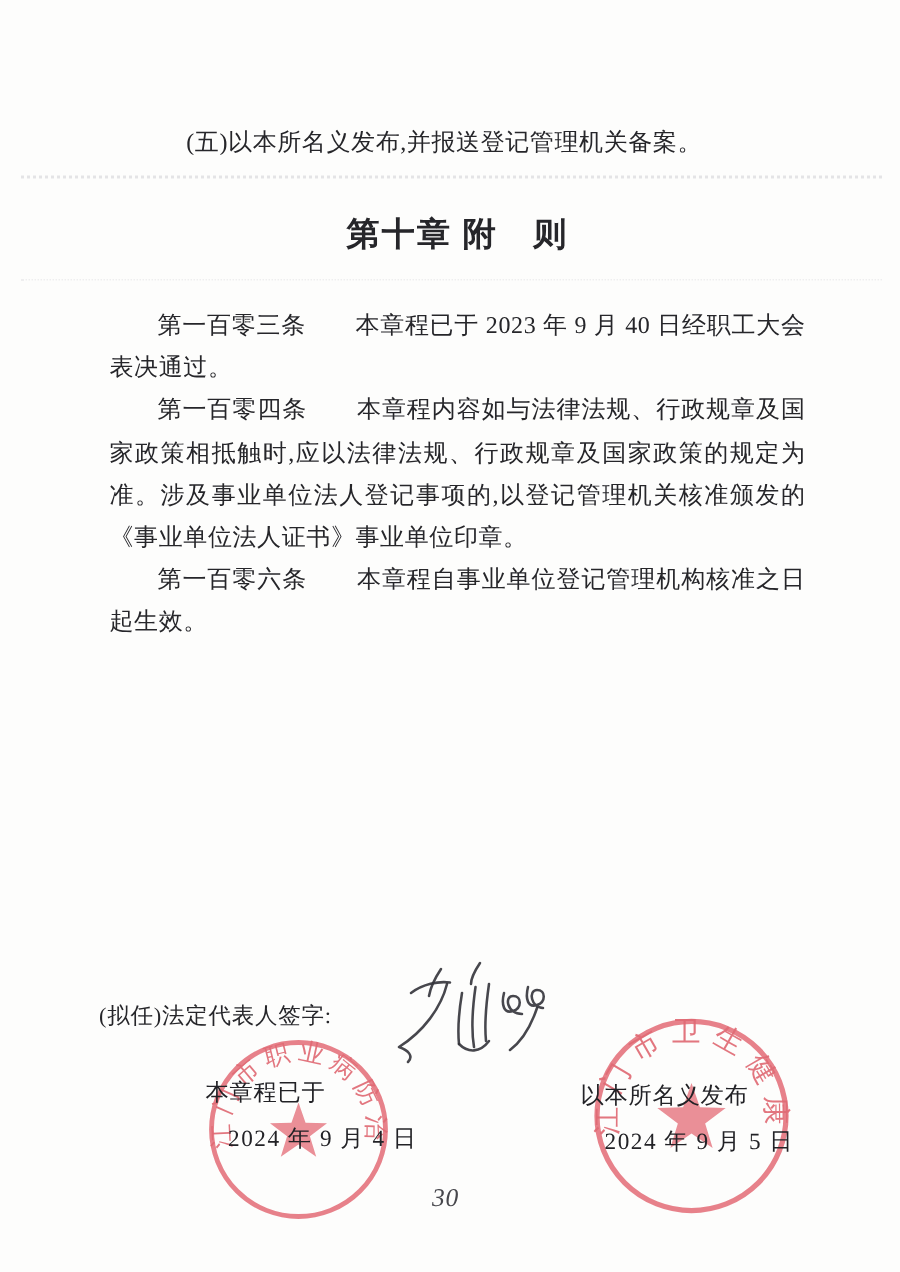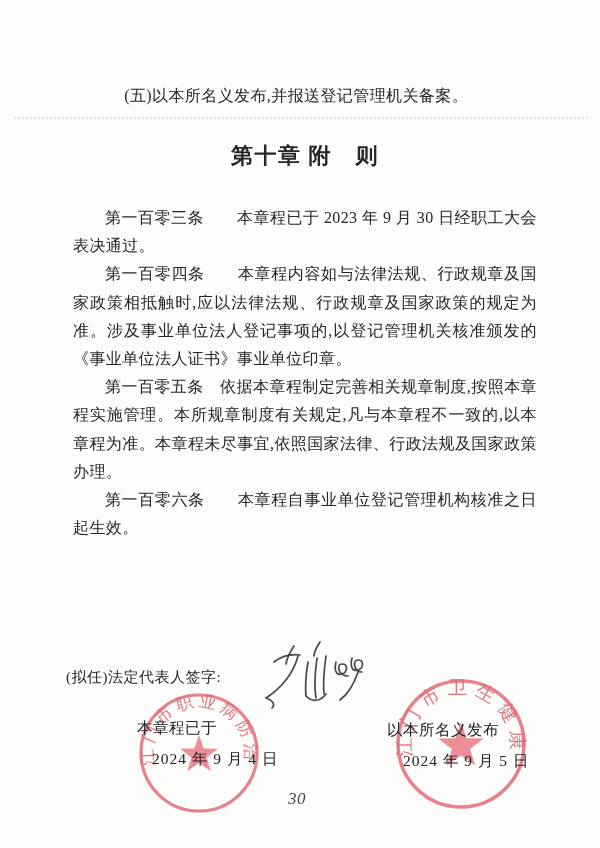--- a/index.html
+++ b/index.html
@@ -52,23 +52,22 @@
 
 <div class="page">
 
   <div class="artifact a1"></div>
   <div class="artifact a2"></div>
 
   <div class="content">
     <p class="intro">(五)以本所名义发布,并报送登记管理机关备案。</p>
     <h2 class="heading">第十章 附　则</h2>
     <div class="articles">
-      <p>第一百零三条　　本章程已于 2023 年 9 月 30 日经职工大会表决通过。</p>
+      <p>第一百零三条　　本章程已于 2023 年 9 月 40 日经职工大会表决通过。</p>
       <p>第一百零四条　　本章程内容如与法律法规、行政规章及国家政策相抵触时,应以法律法规、行政规章及国家政策的规定为准。涉及事业单位法人登记事项的,以登记管理机关核准颁发的《事业单位法人证书》事业单位印章。</p>
-      <p>第一百零五条　依据本章程制定完善相关规章制度,按照本章程实施管理。本所规章制度有关规定,凡与本章程不一致的,以本章程为准。本章程未尽事宜,依照国家法律、行政法规及国家政策办理。</p>
       <p>第一百零六条　　本章程自事业单位登记管理机构核准之日起生效。</p>
     </div>
   </div>
 
   <div class="sig-label">(拟任)法定代表人签字:</div>
 
   <svg class="signature" viewBox="0 0 112 76" aria-hidden="true">
     <path d="M38,10 C34,16 31,22 30,28"></path>
     <path d="M18,26 C26,20 36,18 44,19"></path>
     <path d="M42,20 C38,36 26,52 10,62 C16,64 20,68 16,72"></path>

